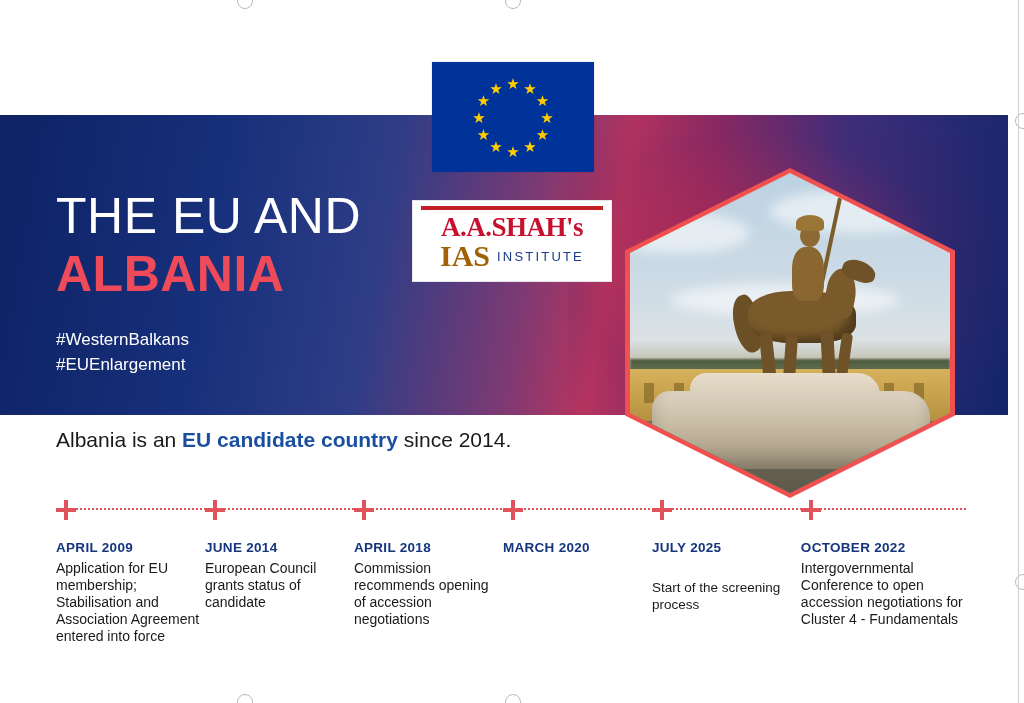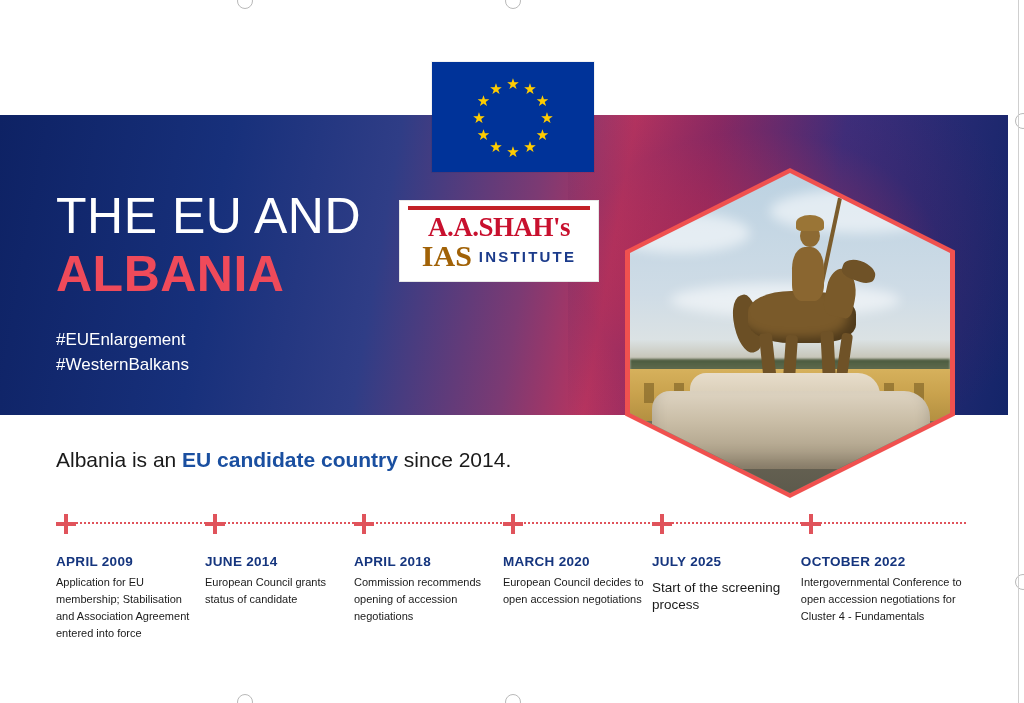--- a/index.html
+++ b/index.html
@@ -110,21 +110,21 @@
     top: 212px;
     color: #ffffff;
     font-size: 17px;
     line-height: 25px;
     z-index: 3;
   }
 
   
   .logo-box {
     position: absolute;
-    left: 399px;
+    left: 412px;
     top: 200px;
     width: 200px;
     height: 82px;
     background: #ffffff;
     z-index: 7;
     box-sizing: border-box;
     padding: 5px 6px 4px 6px;
     border: 1px solid #e6e6e6;
   }
   .logo-rule {
@@ -149,22 +149,22 @@
   }
   .logo-ias {
     color: #a16207;
     font-size: 30px;
     font-weight: 700;
     line-height: 28px;
     font-family: Liberation Serif, serif;
   }
   .logo-inst {
     color: #1b3b8b;
-    font-size: 15px;
-    font-weight: 700;
+    font-size: 13px;
+    font-weight: 400;
     letter-spacing: 2.2px;
   }
 
   
   .hex-wrap {
     position: absolute;
     left: 625px;
     top: 168px;
     width: 330px;
     height: 330px;
@@ -331,31 +331,31 @@
     width: 4px;
     height: 96px;
     background: #7b5c2c;
     transform: rotate(12deg);
   }
 
   
   .intro {
     position: absolute;
     left: 56px;
-    top: 448px;
+    top: 428px;
     font-size: 21px;
     color: #1a1a1a;
   }
   .intro .accent { color: #1a4fa0; font-weight: 700; }
 
   
   .timeline {
     position: absolute;
     left: 56px;
-    top: 514px;
+    top: 500px;
     width: 910px;
   }
   .tl-line {
     position: absolute;
     left: 0;
     top: 8px;
     width: 910px;
     border-top: 2px dotted #e0535b;
   }
   .tl-items {
@@ -384,28 +384,28 @@
   .tl-plus:after  { left: 0; top: 8px; width: 20px; height: 4px; }
   .tl-date {
     color: #15357e;
     font-weight: 700;
     font-size: 13.5px;
     letter-spacing: 0.3px;
     margin-bottom: 5px;
   }
   .tl-text {
     color: #1a1a1a;
-    font-size: 11px;
+    font-size: 14px;
     line-height: 17px;
   }
   .tl-text2 {
     color: #1a1a1a;
     font-size: 13.5px;
     line-height: 17px;
-    margin-top: 10px;
+    margin-top: 24px;
   }
 </style>
 </head>
 <body>
 
 <div class="page">
 
   <div class="crop-dot cm-top-left"></div>
   <div class="crop-dot cm-top-mid"></div>
   <div class="crop-dot cm-bot-left"></div>
@@ -413,22 +413,22 @@
   <div class="crop-dot cm-right-top"></div>
   <div class="crop-dot cm-right-bot"></div>
   <div class="edge-line edge-right"></div>
 
   <div class="hero">
     <div class="hero-title">
       <span>THE </span><span class="bold">EU</span><span> AND</span>
       <span class="line2">ALBANIA</span>
     </div>
     <div class="hashtags">
+      <div>#WesternBalkans</div>
       <div>#EUEnlargement</div>
-      <div>#WesternBalkans</div>
     </div>
   </div>
 
   <div class="eu-flag" id="eu-flag">
       <span class="star" style="left: 81px; top: 21px; color: rgb(255, 204, 0);">★</span>
       <span class="star" style="left: 98px; top: 25.5551px; color: rgb(255, 204, 0);">★</span>
       <span class="star" style="left: 110.445px; top: 38px; color: rgb(255, 204, 0);">★</span>
       <span class="star" style="left: 115px; top: 55px; color: rgb(255, 204, 0);">★</span>
       <span class="star" style="left: 110.445px; top: 72px; color: rgb(255, 204, 0);">★</span>
       <span class="star" style="left: 98px; top: 84.4449px; color: rgb(255, 204, 0);">★</span>
@@ -506,21 +506,20 @@
           <div class="tl-text">European Council grants status of candidate</div>
         </div>
         <div class="tl-item">
           <div class="tl-plus"></div>
           <div class="tl-date">APRIL 2018</div>
           <div class="tl-text">Commission recommends opening of accession negotiations</div>
         </div>
         <div class="tl-item">
           <div class="tl-plus"></div>
           <div class="tl-date">MARCH 2020</div>
-          <div class="tl-text">European Council decides to open accession negotiations</div>
         </div>
         <div class="tl-item">
           <div class="tl-plus"></div>
           <div class="tl-date">JULY 2025</div>
           <div class="tl-text2">Start of the screening process</div>
         </div>
         <div class="tl-item">
           <div class="tl-plus"></div>
           <div class="tl-date">OCTOBER 2022</div>
           <div class="tl-text">Intergovernmental Conference to open accession negotiations for Cluster 4 - Fundamentals</div>

